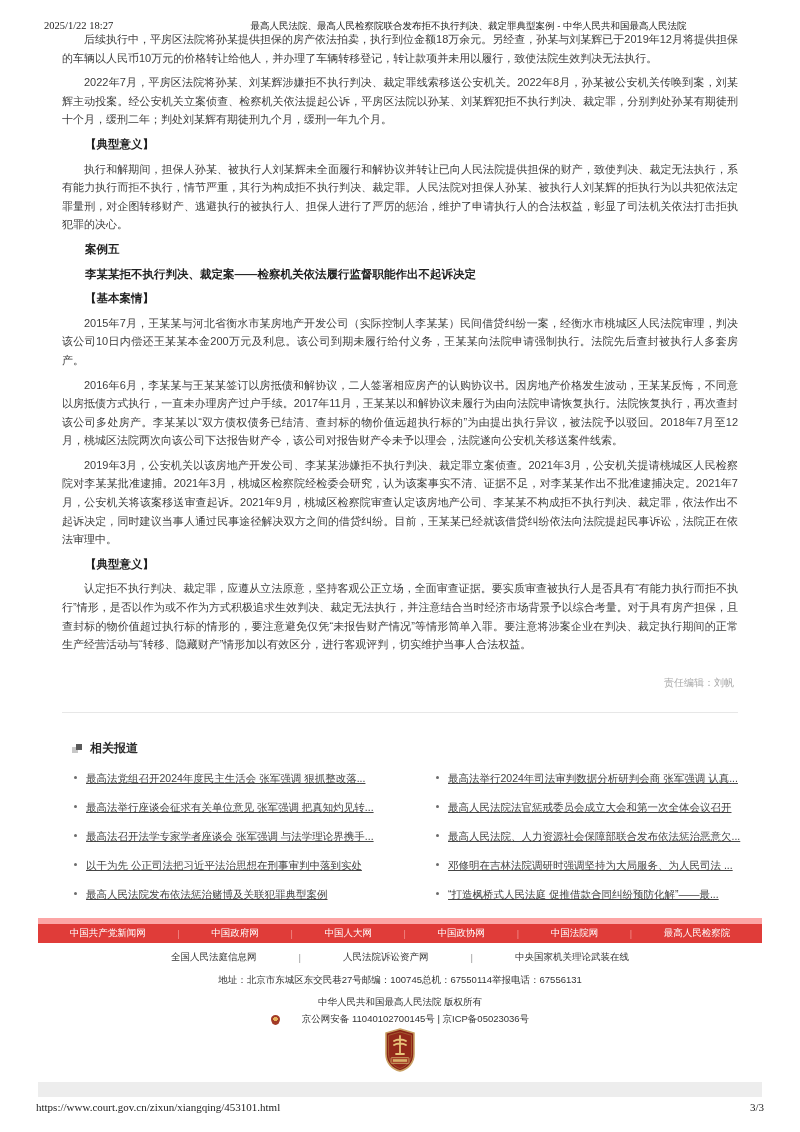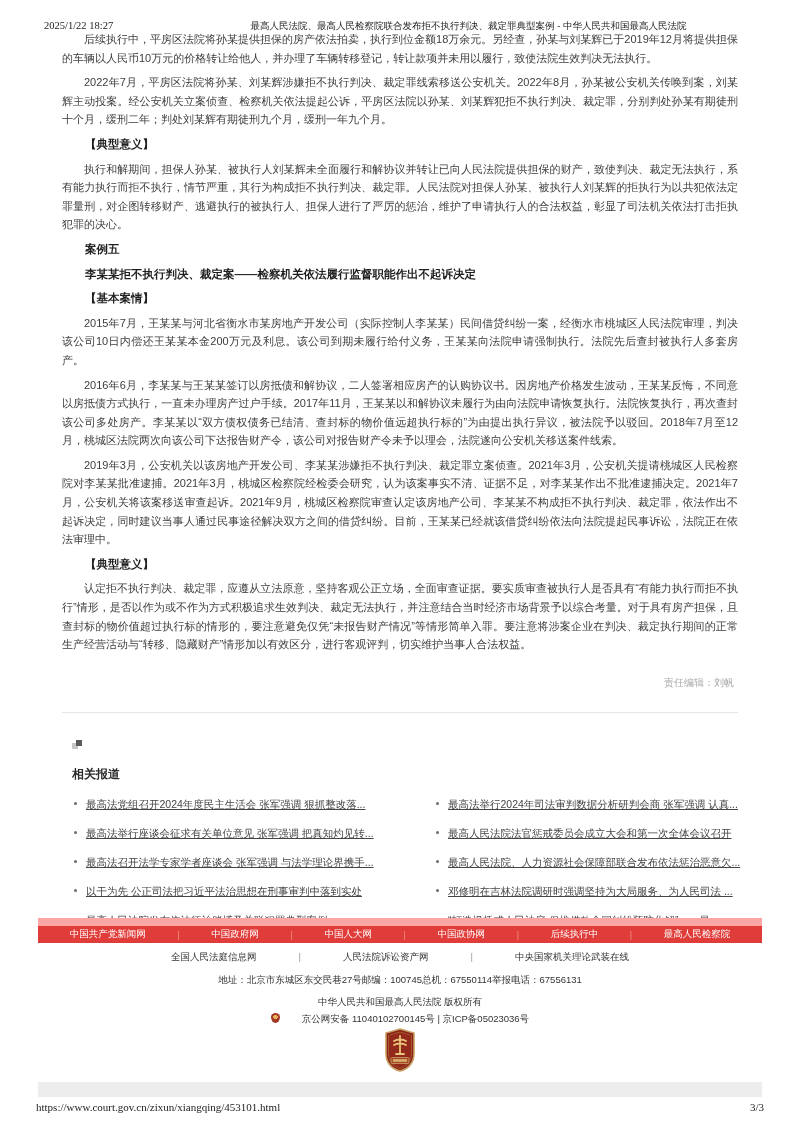--- a/index.html
+++ b/index.html
@@ -14,38 +14,38 @@
   
   .article { position: absolute; top: 30px; left: 62px; width: 676px; }
   .article .para { font-size: 11px; line-height: 18.6px; text-align: justify; text-indent: 2em; color: #3d3d3d; margin: 0 0 6px 0; }
   .article .h { font-weight: bold; color: #1f1f1f; font-size: 11.5px; text-align: left; }
 
   .editor-line { position: absolute; top: 676px; right: 66px; font-size: 10px; color: #aaaaaa; }
   .divider { position: absolute; top: 712px; left: 62px; right: 62px; border-top: 1px solid #e7e7e7; }
 
   
   .related { position: absolute; top: 740px; left: 72px; right: 56px; }
-  .related-header { display: flex; gap: 16px; margin-bottom: 14px; flex-direction: column; }
+  .related-header { display: flex; align-items: center; gap: 8px; margin-bottom: 14px; }
   .related-icon { position: relative; width: 10px; height: 10px; }
   .related-icon .sq1 { position: absolute; left: 0; top: 3px; width: 6px; height: 6px; background: #c7c7c7; }
   .related-icon .sq2 { position: absolute; left: 4px; top: 0; width: 6px; height: 6px; background: #5a5a5a; }
   .related-title { font-size: 12px; font-weight: bold; color: #2b2b2b; }
   .related-cols { display: flex; }
   .related-col { width: 50%; list-style: none; }
   .related-col.right { padding-left: 26px; }
   .rel-item { position: relative; font-size: 10.5px; color: #454545; line-height: 14px; margin-bottom: 15px; padding-left: 14px; white-space: nowrap; overflow: hidden; text-decoration: underline; }
   .rel-item .bullet { position: absolute; left: 2px; top: 5px; width: 3px; height: 3px; background: #6b6b6b; border-radius: 50%; }
 
   
-  .rednav { position: absolute; top: 918px; left: 38px; right: 38px; height: 25px; background: #e03c39; border-top: 8px solid #fca5a5; display: flex; align-items: center; justify-content: space-evenly; }
+  .rednav { position: absolute; top: 918px; left: 38px; right: 38px; height: 25px; background: #e03c39; border-top: 6px solid #fca5a5; display: flex; align-items: center; justify-content: space-evenly; }
   .rednav a { color: #ffffff; font-size: 9.5px; text-decoration: none; }
   .rednav .sep { color: #f2928f; font-size: 9px; }
 
   
-  .footrow { position: absolute; left: 38px; right: 38px; display: flex; justify-content: center; align-items: flex-start; font-size: 9.5px; color: #333333; }
+  .footrow { position: absolute; left: 38px; right: 38px; display: flex; justify-content: center; align-items: center; font-size: 9.5px; color: #333333; }
   .footrow.links2 { top: 951px; gap: 42px; }
   .footrow.links2 a { color: #333333; text-decoration: none; }
   .footrow.links2 .sep { color: #999999; }
   .footrow.addr { top: 974px; }
   .footrow.copyright { top: 996px; }
   .footrow.beian { top: 1013px; gap: 22px; }
   .beian-badge { display: inline-block; width: 9px; height: 10px; background: radial-gradient(circle at 50% 40%, #e8b25c 0 30%, #a23a26 31% 100%); border-radius: 50% 50% 50% 50% / 40% 40% 60% 60%; }
 
   
   .emblem { position: absolute; top: 1028px; left: 0; right: 0; display: flex; justify-content: center; }
@@ -108,21 +108,21 @@
 
 <div class="rednav">
   <a href="#">中国共产党新闻网</a>
   <span class="sep">|</span>
   <a href="#">中国政府网</a>
   <span class="sep">|</span>
   <a href="#">中国人大网</a>
   <span class="sep">|</span>
   <a href="#">中国政协网</a>
   <span class="sep">|</span>
-  <a href="#">后续执行中</a>
+  <a href="#">中国法院网</a>
   <span class="sep">|</span>
   <a href="#">最高人民检察院</a>
 </div>
 
 <div class="footrow links2">
   <a href="#">全国人民法庭信息网</a>
   <span class="sep">|</span>
   <a href="#">人民法院诉讼资产网</a>
   <span class="sep">|</span>
   <a href="#">中央国家机关理论武装在线</a>

